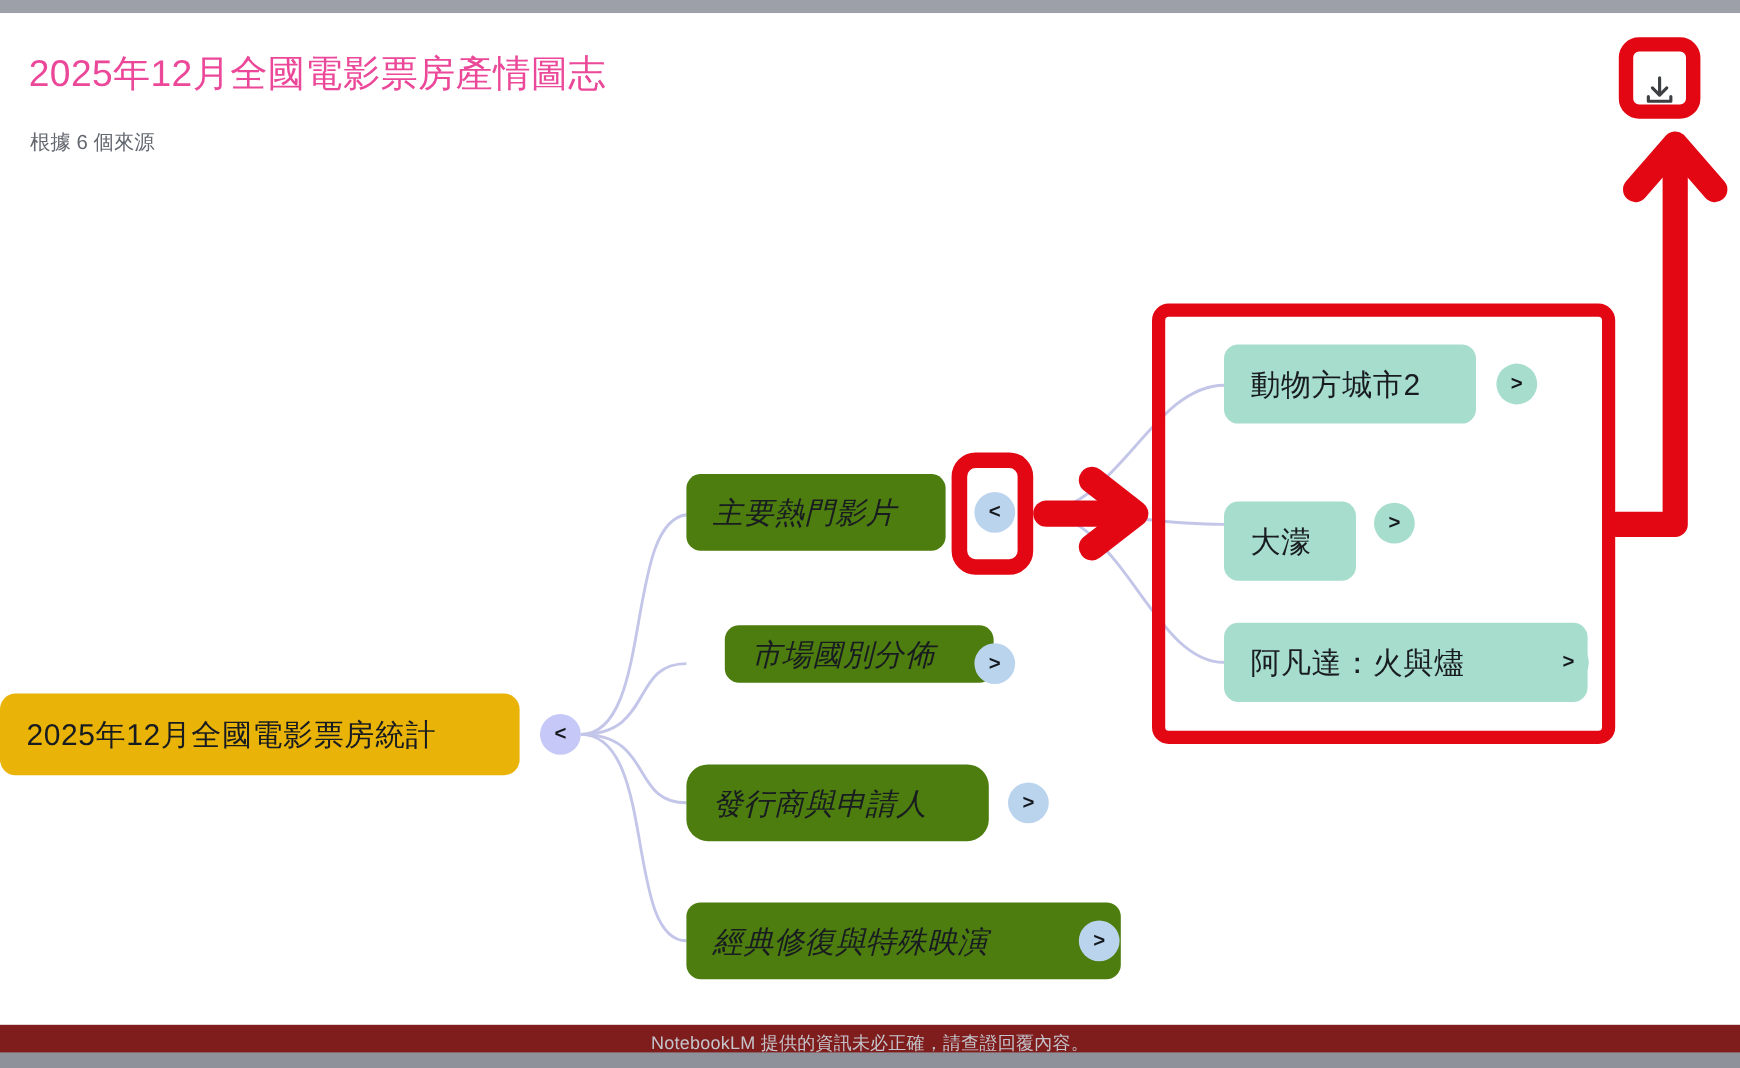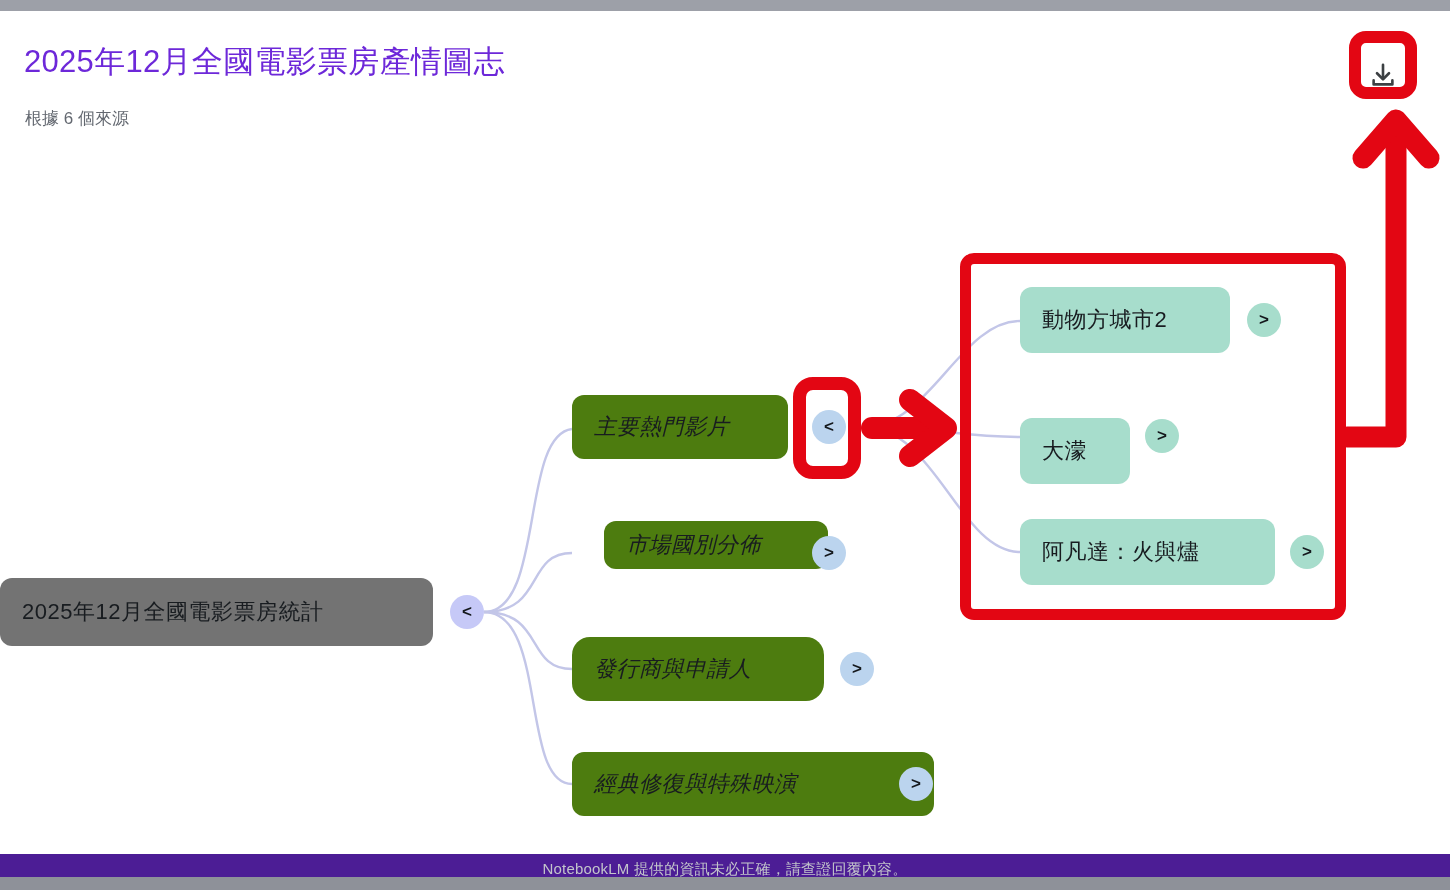--- a/index.html
+++ b/index.html
@@ -18,21 +18,21 @@
 
   
   .topbar {
     position: absolute; left: 0; top: 0;
     width: 1450px; height: 11px;
     background: #9da0a8;
   }
   .bottombar {
     position: absolute; left: 0; top: 854px;
     width: 1450px; height: 36px;
-    background: #4c1d95;
+    background: #7f1d1d;
   }
   .bottombar-inner {
     position: absolute; left: 0; top: 0;
     width: 1450px; height: 30px;
     display: flex; align-items: center; justify-content: center;
   }
   .footer-note {
     font-size: 15px;
     color: #c3c5cb;
     letter-spacing: .2px;
@@ -46,21 +46,21 @@
 
   
   .header {
     position: absolute; left: 0; top: 11px;
     width: 1450px; height: 130px;
     background: #ffffff;
   }
   .page-title {
     position: absolute; left: 24px; top: 30px;
     font-size: 31px;
-    color: #6d28d9;
+    color: #ec4899;
     font-weight: 400;
     letter-spacing: .3px;
     white-space: nowrap;
   }
   .page-subtitle {
     position: absolute; left: 25px; top: 96px;
     font-size: 17px;
     color: #636870;
     white-space: nowrap;
   }
@@ -88,27 +88,27 @@
     overflow: hidden;
   }
   .edges { position: absolute; left: 0; top: 0; width: 1450px; height: 713px; }
 
   .node {
     position: absolute;
     display: flex;
     align-items: center;
     border-radius: 12px;
     padding: 0 22px;
-    font-size: 22px;
+    font-size: 25px;
     color: #181c20;
     white-space: nowrap;
     letter-spacing: .5px;
     text-align: center;
   }
-  .node.root   { background: #737373; }
+  .node.root   { background: #eab308; border-radius: 13px; }
   .node.branch { background: #4d7c0f; font-style: italic; }
   .node.leaf   { background: #a7ddcc; }
 
   .chev {
     position: absolute;
     width: 34px; height: 34px;
     border-radius: 50%;
     display: flex; align-items: center; justify-content: center;
     font-size: 17px;
     font-weight: 700;
@@ -214,21 +214,21 @@
       <span>&gt;</span>
     </div>
 
     <div class="node leaf" style="left:1020px; top:277px; width:110px; height:66px;">
       <span>大濛</span>
     </div>
     <div class="chev leaf-c" style="left:1145px; top:278px;">
       <span>&gt;</span>
     </div>
 
-    <div class="node leaf" style="left:1020px; top:378px; width:255px; height:66px;">
+    <div class="node leaf" style="left:1020px; top:378px; width:303px; height:66px;">
       <span>阿凡達：火與燼</span>
     </div>
     <div class="chev leaf-c" style="left:1290px; top:394px;">
       <span>&gt;</span>
     </div>
 
   </div>
 
   <div class="anno" style="left:0; top:0; width:1450px; height:890px;">
 

